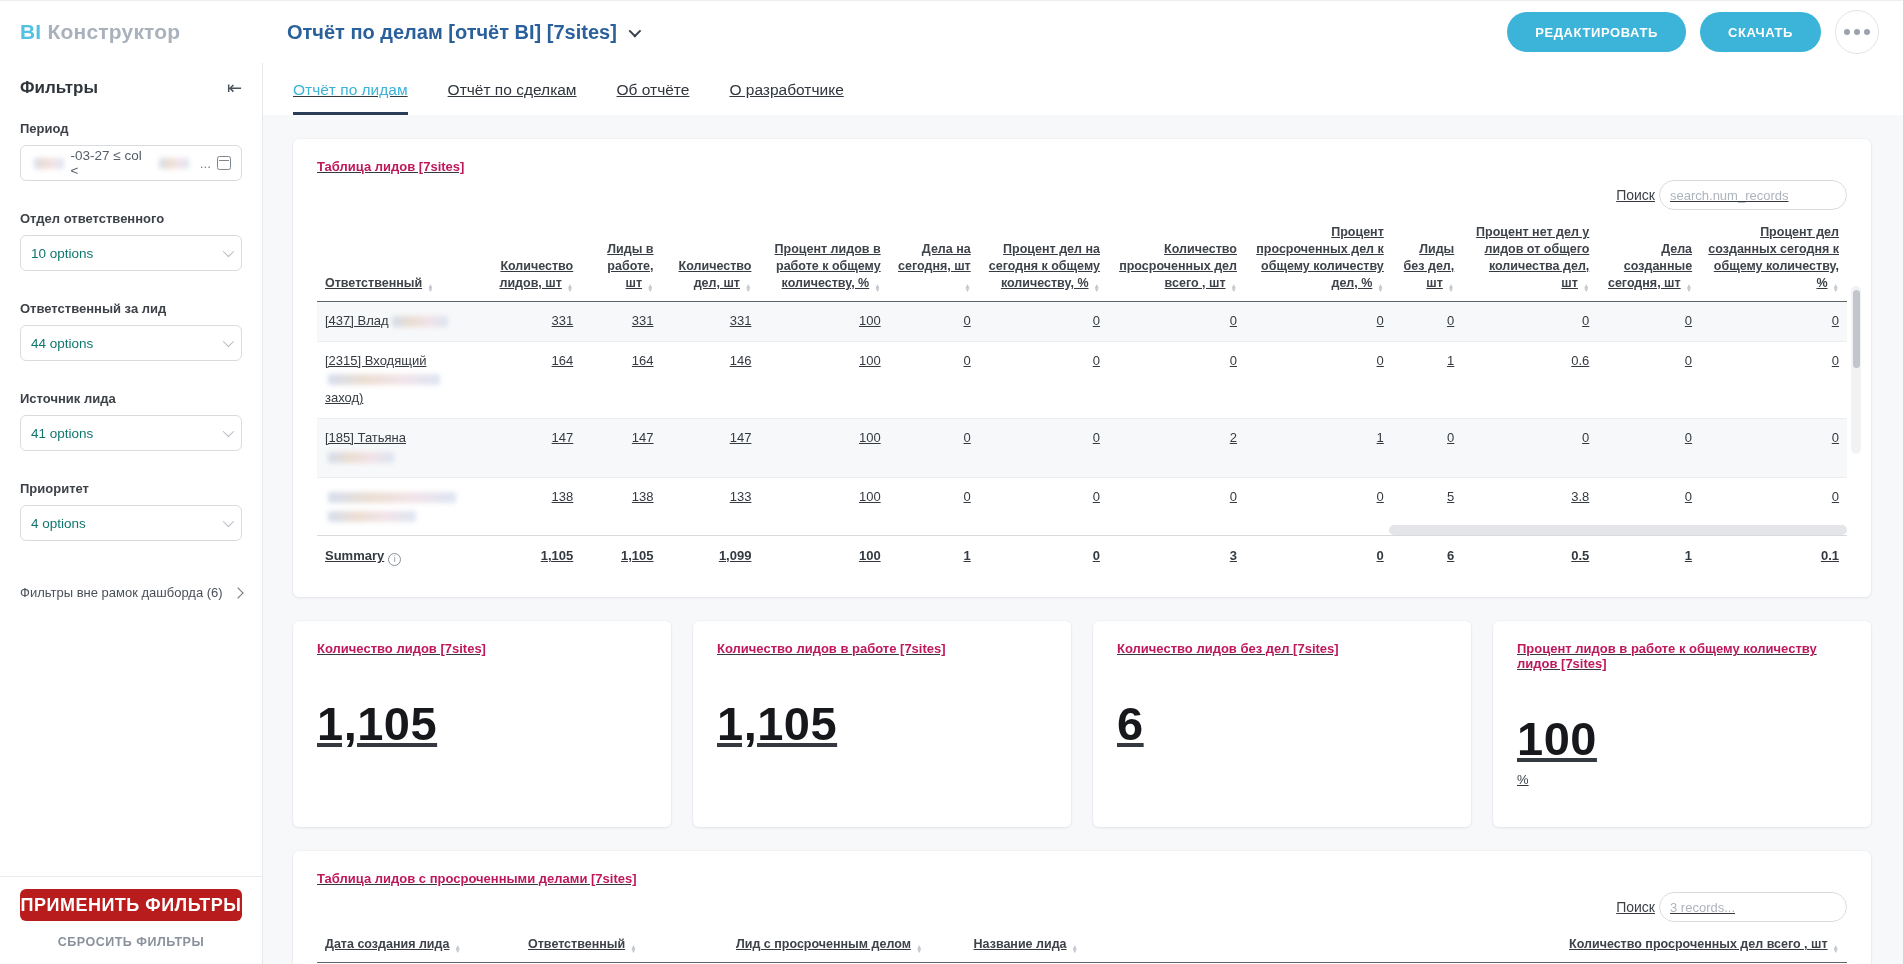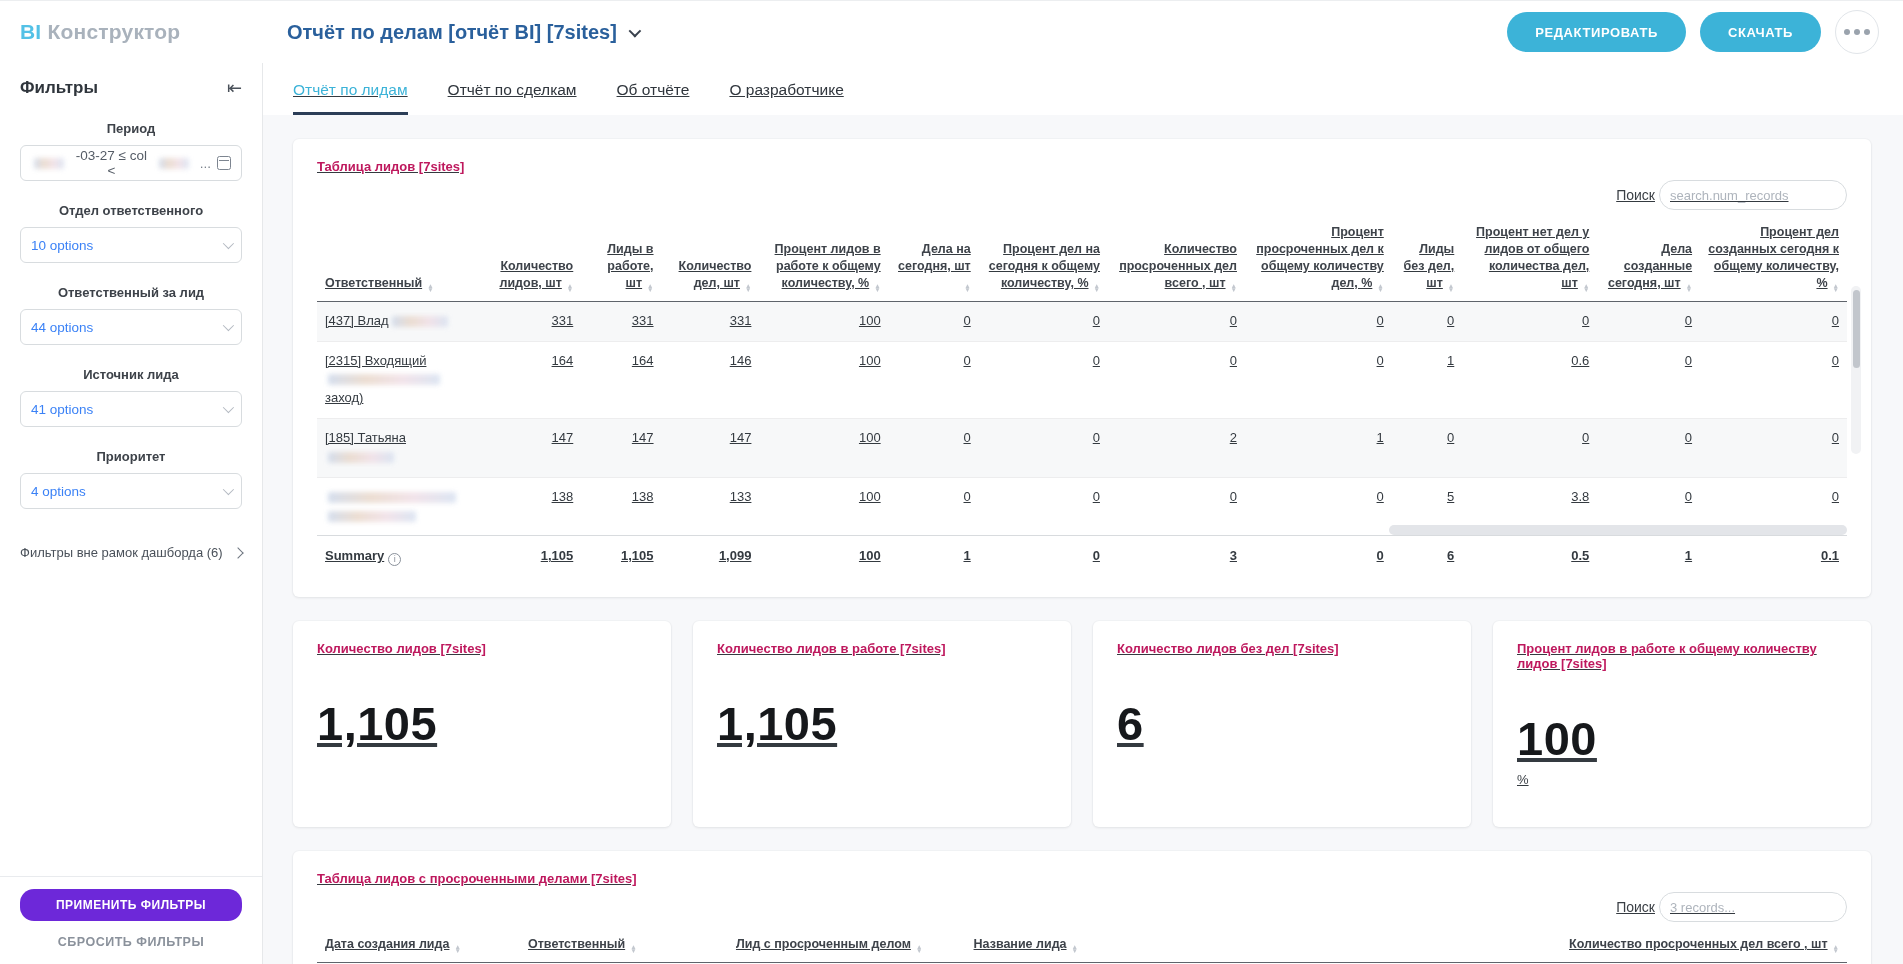--- a/index.html
+++ b/index.html
@@ -24,39 +24,39 @@
     display:flex; align-items:center; justify-content:center; gap:4px; cursor:pointer; }
   .dots-btn i { width:6px; height:6px; border-radius:50%; background:#9aa3ad; }
 
   
   .body-row { flex:1; display:flex; min-height:0; }
   .sidebar { width:263px; flex:0 0 auto; background:#fff; border-right:1px solid #e6e8ea;
     display:flex; flex-direction:column; padding:14px 20px 0 20px; }
   .sb-head { display:flex; align-items:center; justify-content:space-between; margin-bottom:22px; }
   .sb-head h2 { font-size:17px; font-weight:700; color:#2f353c; }
   .collapse-ic { font-size:18px; color:#4a515a; cursor:pointer; }
-  .filter { margin-bottom:22px;text-align:center; }
+  .filter { margin-bottom:30px; }
   .filter label { display:block; font-size:13px; font-weight:700; color:#3d4249; margin-bottom:9px; }
   .fake-input { height:36px; border:1px solid #d8dcdf; border-radius:6px; background:#fff;
     display:flex; align-items:center; padding:0 10px; font-size:13.5px; color:#555c66; gap:4px; cursor:pointer; }
-  .fake-input .ph { color:#3b82f6; }
+  .fake-input .ph { color:#0f766e; }
   .fake-input .spacer { flex:1; }
   .sel-chev { width:8px; height:8px; border-right:1.6px solid #b3b9c1; border-bottom:1.6px solid #b3b9c1;
     transform:rotate(45deg) translateY(-2px); flex:0 0 auto; }
   .cal-ic { width:14px; height:14px; border:1.6px solid #7d8590; border-radius:2.5px; position:relative; flex:0 0 auto; }
   .cal-ic::before { content:""; position:absolute; left:1px; right:1px; top:3px; border-top:1.4px solid #7d8590; }
   .ellipsis { color:#7b828c; margin-right:2px; }
   .extra-filters { display:flex; align-items:flex-start; justify-content:space-between; gap:8px;
     margin-top:12px; font-size:13px; color:#4a515a; cursor:pointer; line-height:1.6; }
   .chev-right { width:8px; height:8px; border-right:1.8px solid #6e7680; border-bottom:1.8px solid #6e7680;
     transform:rotate(-45deg); margin-top:6px; flex:0 0 auto; }
   .sb-foot { margin-top:auto; border-top:1px solid #e9ebee; margin-left:-20px; margin-right:-20px;
     padding:12px 20px 14px 20px; text-align:center; }
-  .btn-apply { width:100%; height:32px; border:none; border-radius:14px; background:#6d28d9; color:#fff;
-    font-family:inherit; font-size:12px; font-weight:700; letter-spacing:.5px; cursor:pointer; }
+  .btn-apply { width:100%; height:32px; border:none; border-radius:6px; background:#b91c1c; color:#fff;
+    font-family:inherit; font-size:18px; font-weight:700; letter-spacing:.5px; cursor:pointer; }
   .btn-reset { margin-top:14px; background:none; border:none; color:#8a919b; font-family:inherit;
     font-size:12.5px; font-weight:700; letter-spacing:.5px; cursor:pointer; }
 
   
   .content { flex:1; display:flex; flex-direction:column; min-width:0;text-decoration:underline; }
   .tabs { height:52px; display:flex; align-items:stretch; gap:40px; padding:0 0 0 30px; background:#fff; flex:0 0 auto; }
   .tab { display:flex; align-items:center; font-size:15.5px; color:#2f353c; cursor:pointer;
     border-bottom:3px solid transparent; padding-top:4px; }
   .tab.active { color:#3cb3d8; border-bottom-color:#2c3e57; }
   .scroll-area { flex:1; background:#f7f8fa; padding:24px 32px 0 30px; overflow:hidden; }

